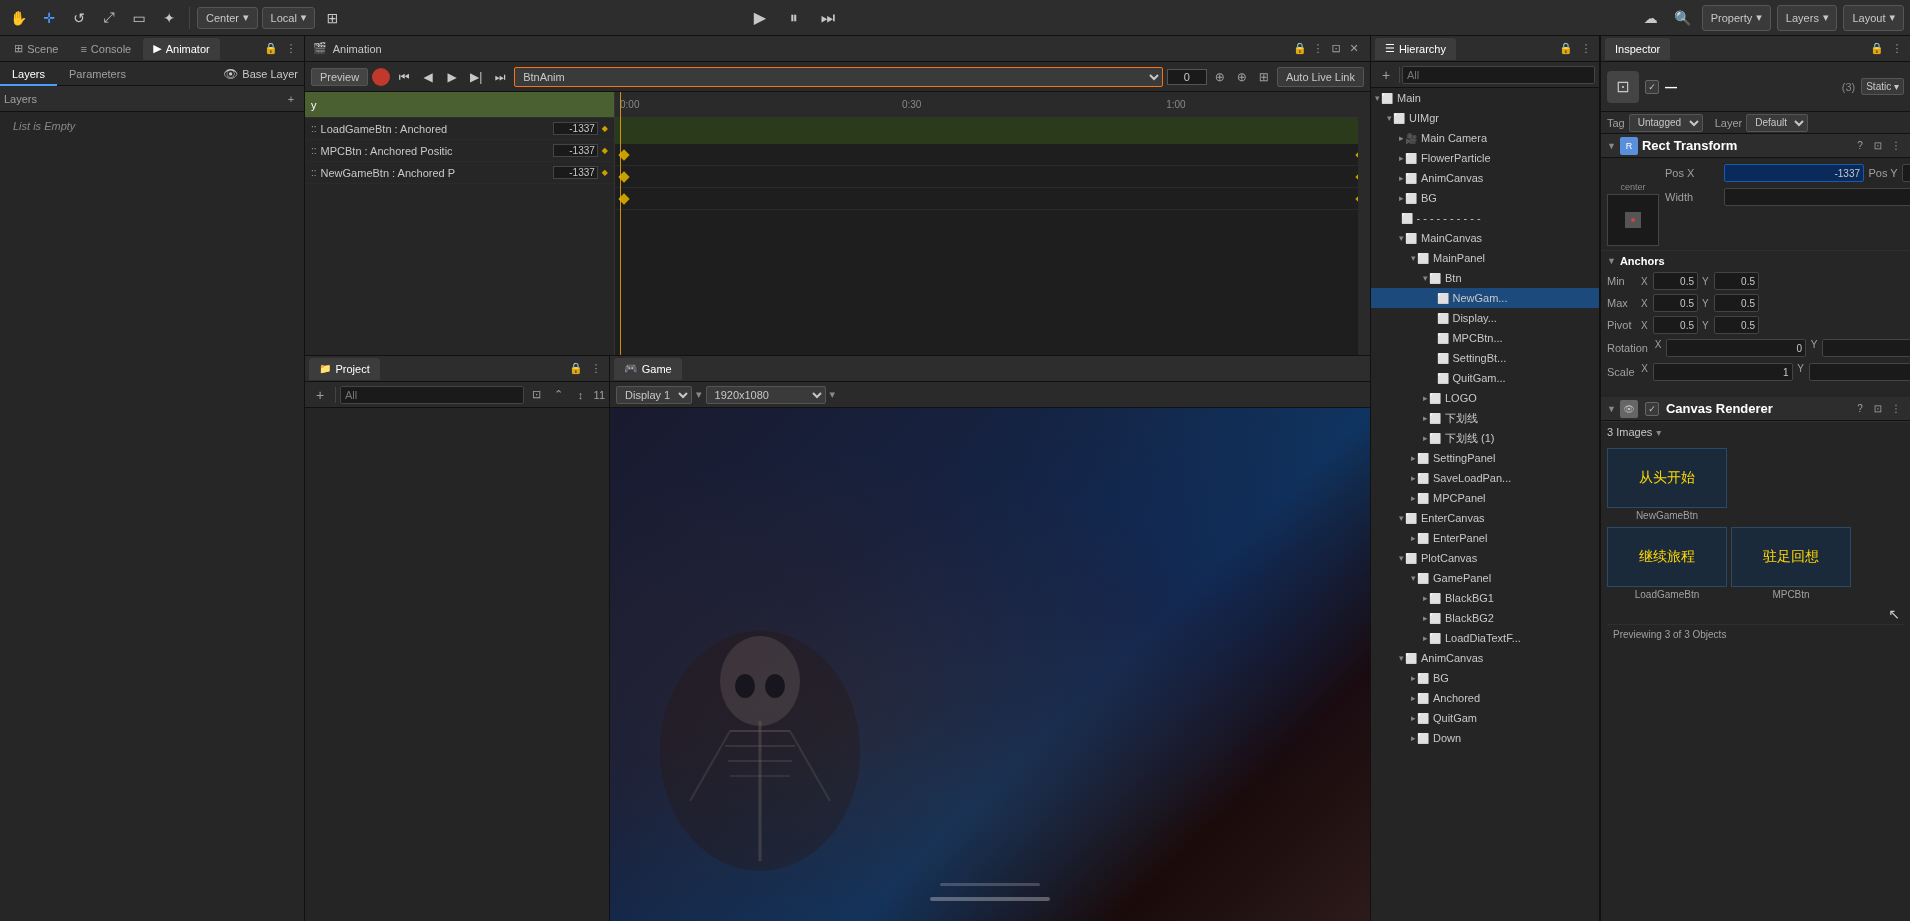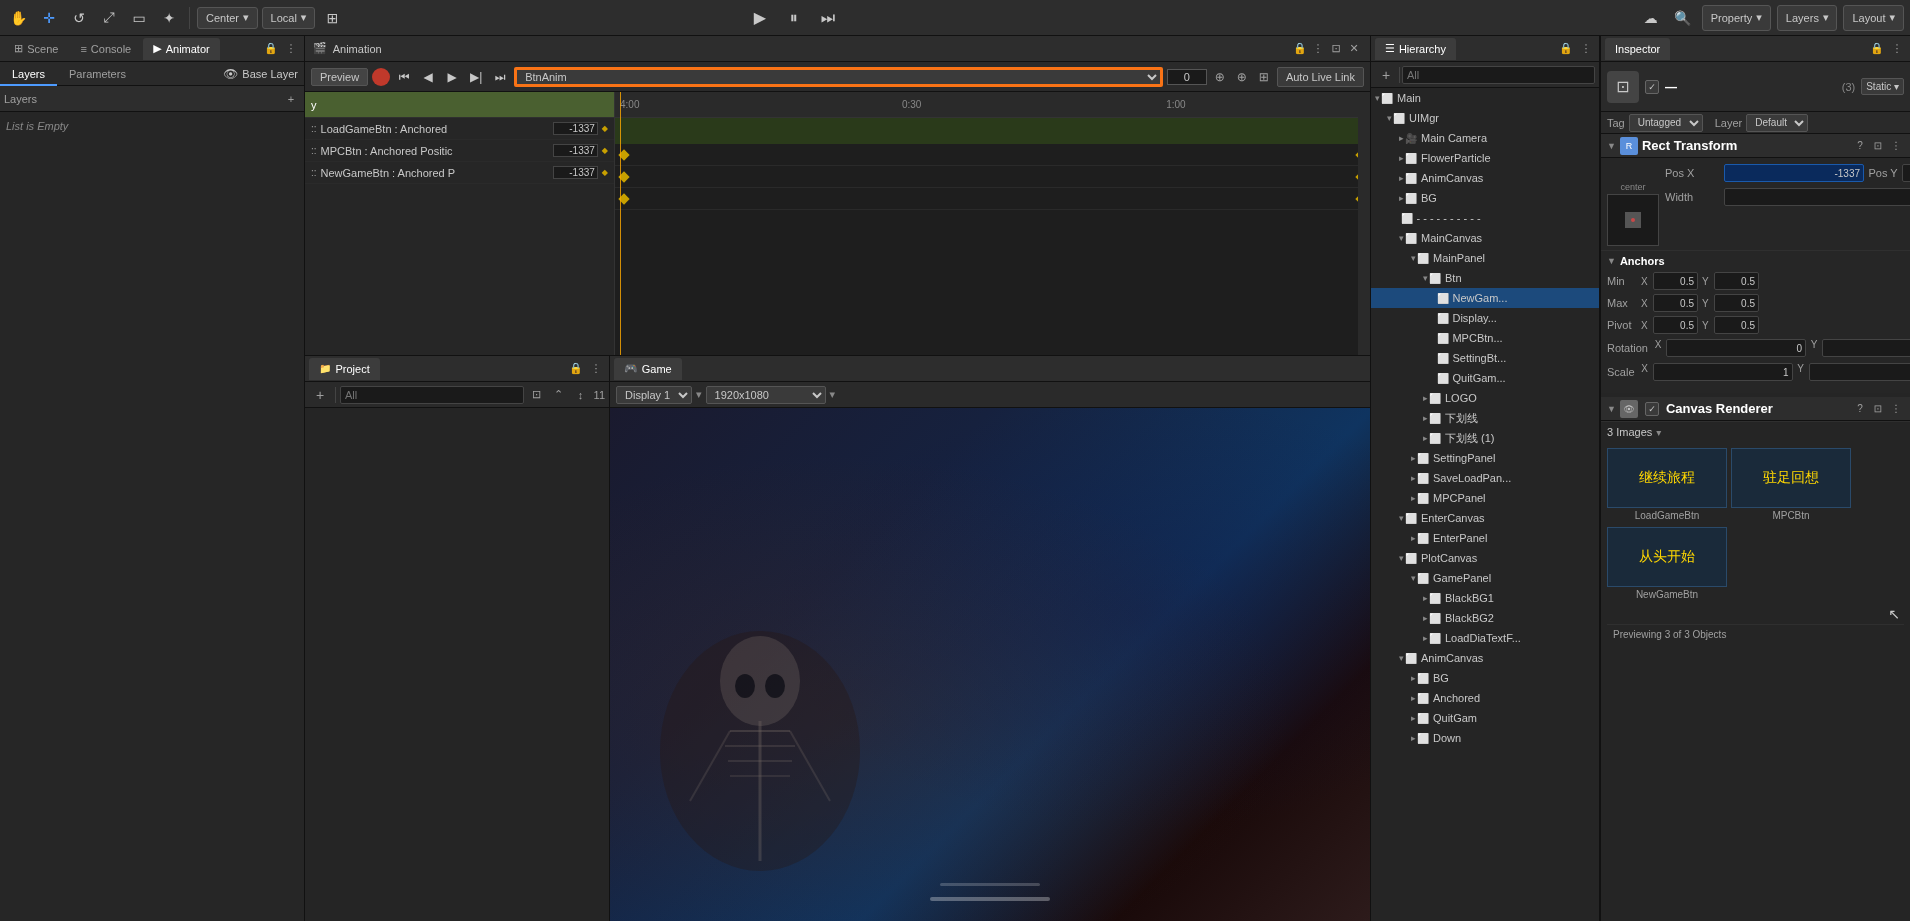--- a/index.html
+++ b/index.html
@@ -168,21 +168,21 @@
       cursor: pointer;
       display: flex; align-items: center; justify-content: center;
       font-size: 11px;
     }
     .layers-list {
       flex: 1;
       overflow-y: auto;
       background: #262626;
     }
     .layers-empty {
-      padding: 8px 6px;
+      padding: 8px 13px;
       color: #888;
       font-style: italic;
     }
 
     
     .center-panel {
       flex: 1;
       display: flex;
       flex-direction: column;
       overflow: hidden;
@@ -245,21 +245,21 @@
       background: transparent;
       border: none;
       color: #c8c8c8;
       cursor: pointer;
       font-size: 12px;
     }
     .clip-dropdown {
       flex: 1;
       height: 20px;
       background: #3a3a3a;
-      border: 3px solid #f97316;
+      border: 1px solid #f97316;
       border-radius: 2px;
       color: #c8c8c8;
       font-size: 11px;
       padding: 0 4px;
     }
     .frame-num {
       width: 40px;
       background: #1a1a1a;
       border: 1px solid #555;
       color: #c8c8c8;
@@ -961,21 +961,21 @@
             <span class="track-name">NewGameBtn : Anchored P</span>
             <input type="text" class="track-value" value="-1337" style="">
             <span class="track-diamond">◆</span>
           </div>
 
         </div>
 
         <div class="anim-timeline">
 
           <div class="timeline-ruler">
-            <span style="position:absolute; left:5px; font-size:10px; color:#888;">4:00</span>
+            <span style="position:absolute; left:5px; font-size:10px; color:#888;">0:00</span>
             <span style="position:absolute; left:38%; font-size:10px; color:#888;">0:30</span>
             <span style="position:absolute; left:73%; font-size:10px; color:#888;">1:00</span>
           </div>
 
           <div style="background:#1e1e1e; flex:1;">
 
             <div style="height:26px; background:#2a3a1a;"></div>
 
             <div class="timeline-track-row">
               <div class="timeline-keyframe" style="left: 5px;"></div>
@@ -1415,46 +1415,46 @@
           <button class="comp-btn">⋮</button>
         </div>
       </div>
 
       <div class="canvas-renderer-section">
         <div class="cr-images">
           <span>3 Images</span>
           <span class="cr-dropdown-arrow">▾</span>
         </div>
 
-        <div style="display:flex; gap:4px; padding:2px 0 4px 0; flex-wrap:wrap;">
-
-          <div class="preview-item">
-            <div class="preview-thumb" style="background:#1a2a3a; border-color:#2a4a6a;">
-              <span style="color:#ffd700; font-size:14px;">继续旅程</span>
-            </div>
-            <div class="preview-label">LoadGameBtn</div>
-          </div>
-
-          <div class="preview-item">
-            <div class="preview-thumb" style="background:#1a2a3a; border-color:#2a4a6a;">
-              <span style="color:#ffd700; font-size:14px;">驻足回想</span>
-            </div>
-            <div class="preview-label">MPCBtn</div>
-          </div>
-        </div>
-
         <div style="display:flex; gap:4px; padding:2px 0 4px 0;">
           <div class="preview-item">
             <div class="preview-thumb" style="background:#1a2a3a; border-color:#2a4a6a;">
               <span style="color:#ffd700; font-size:14px;">从头开始</span>
             </div>
             <div class="preview-label">NewGameBtn</div>
           </div>
         </div>
 
+        <div style="display:flex; gap:4px; padding:2px 0 4px 0; flex-wrap:wrap;">
+
+          <div class="preview-item">
+            <div class="preview-thumb" style="background:#1a2a3a; border-color:#2a4a6a;">
+              <span style="color:#ffd700; font-size:14px;">继续旅程</span>
+            </div>
+            <div class="preview-label">LoadGameBtn</div>
+          </div>
+
+          <div class="preview-item">
+            <div class="preview-thumb" style="background:#1a2a3a; border-color:#2a4a6a;">
+              <span style="color:#ffd700; font-size:14px;">驻足回想</span>
+            </div>
+            <div class="preview-label">MPCBtn</div>
+          </div>
+        </div>
+
         <div style="display:flex; justify-content:flex-end; padding:2px 4px;">
           <span style="font-size:14px; color:#c8c8c8;">↖</span>
         </div>
 
         <div class="preview-footer">
           <span>Previewing 3 of 3 Objects</span>
         </div>
       </div>
     </div>
   </div>

